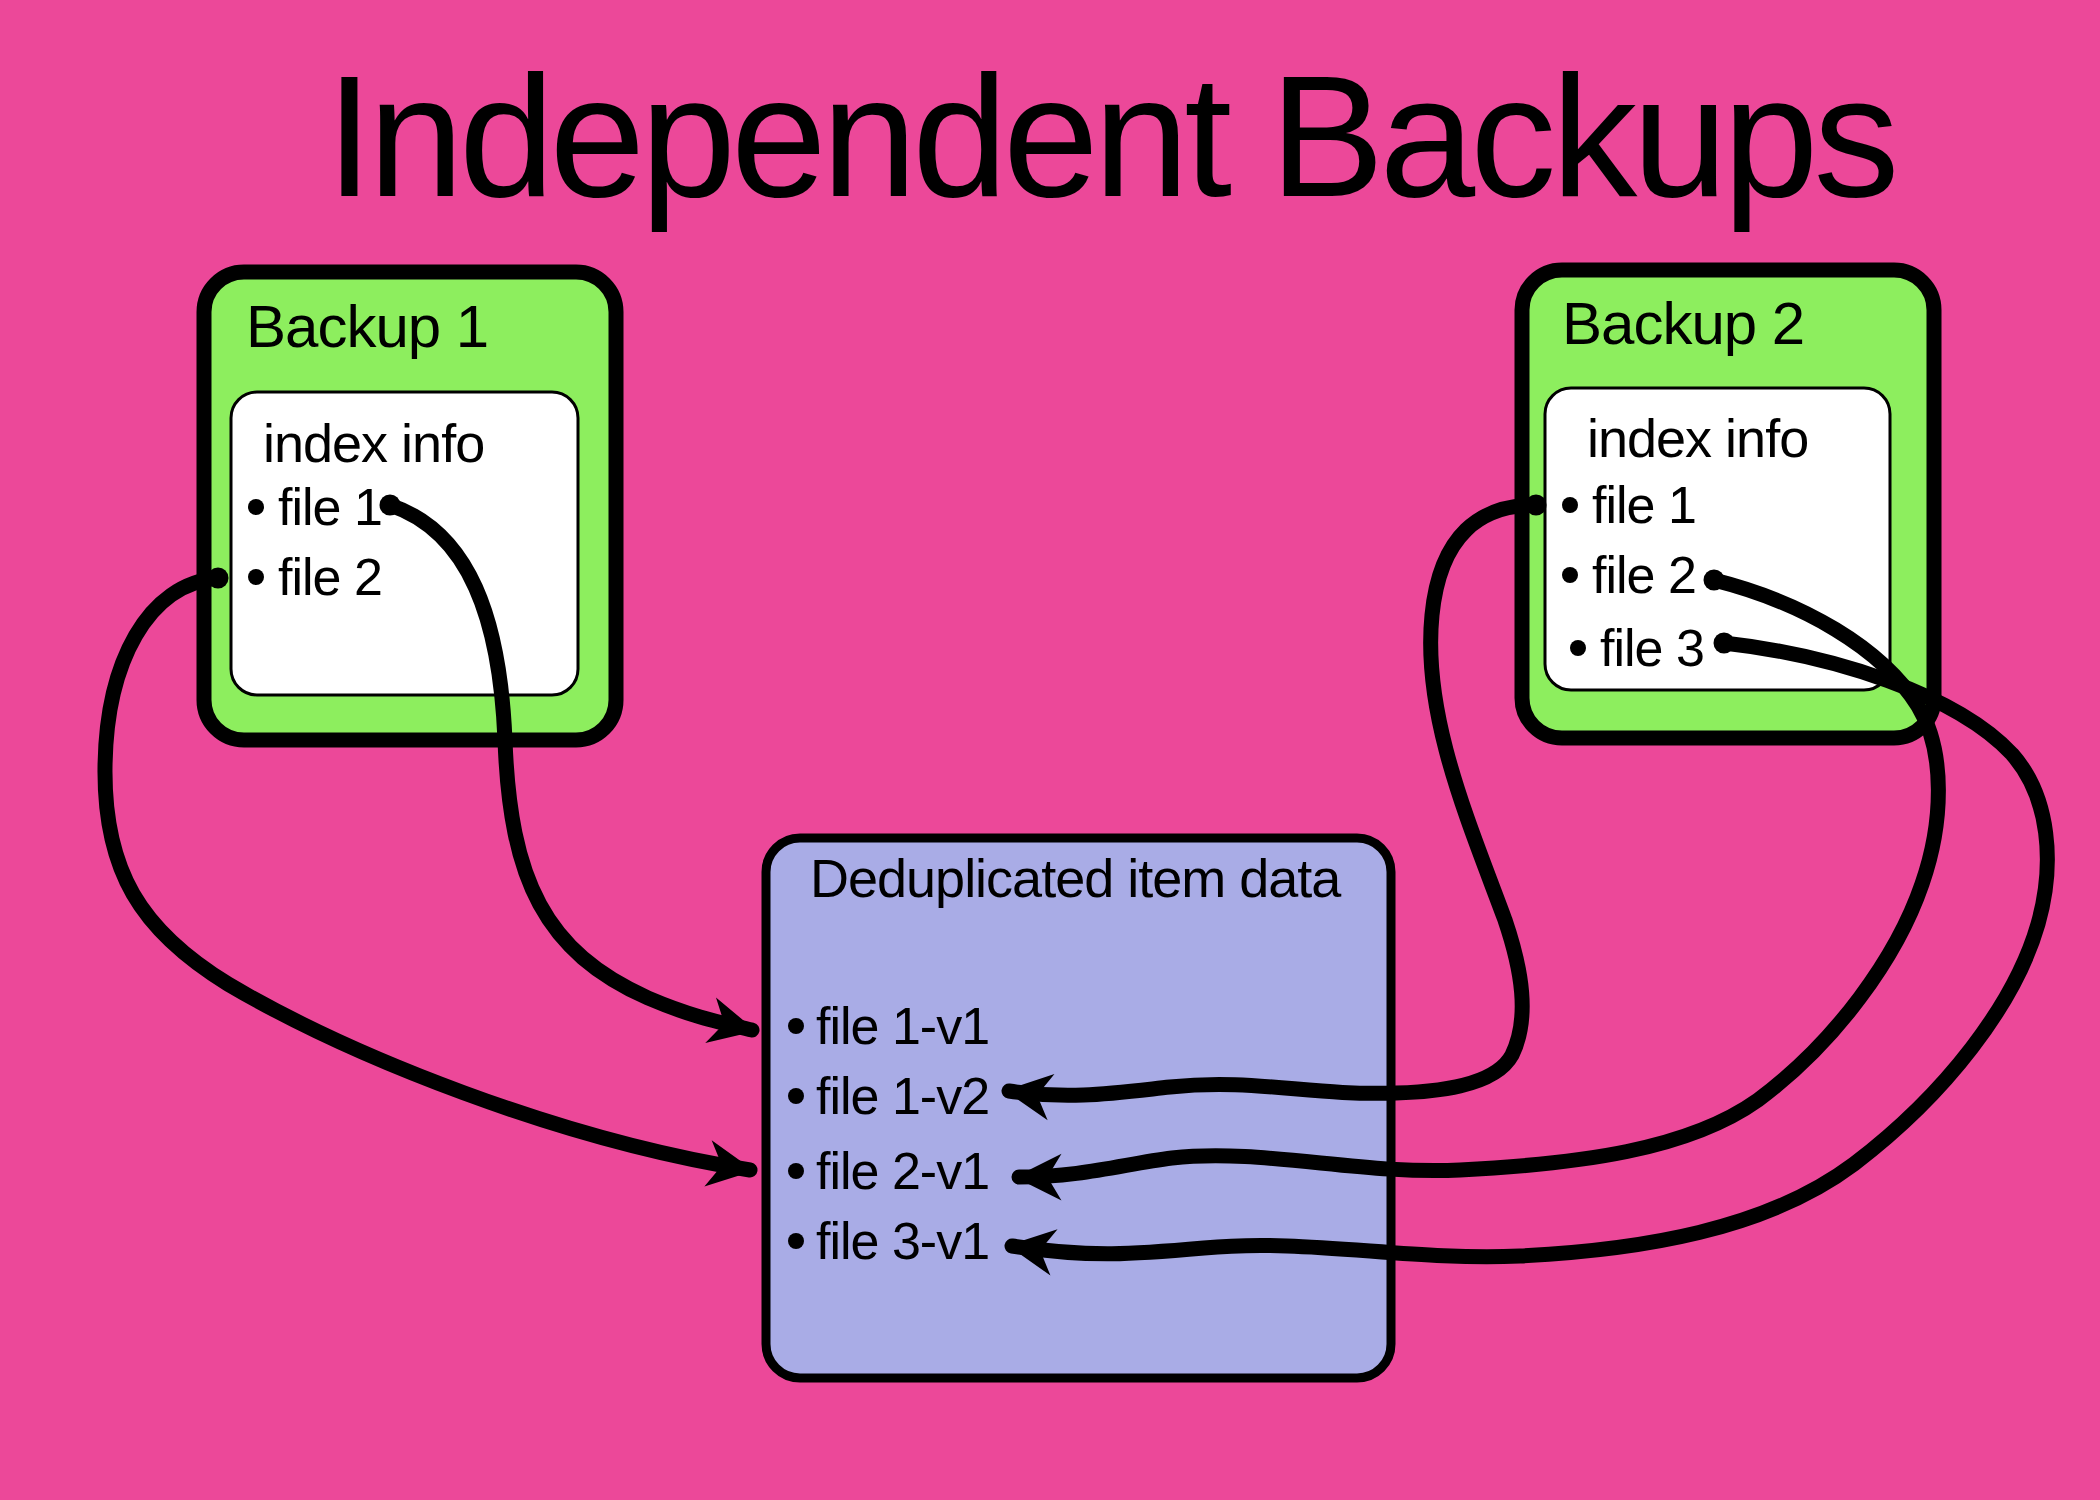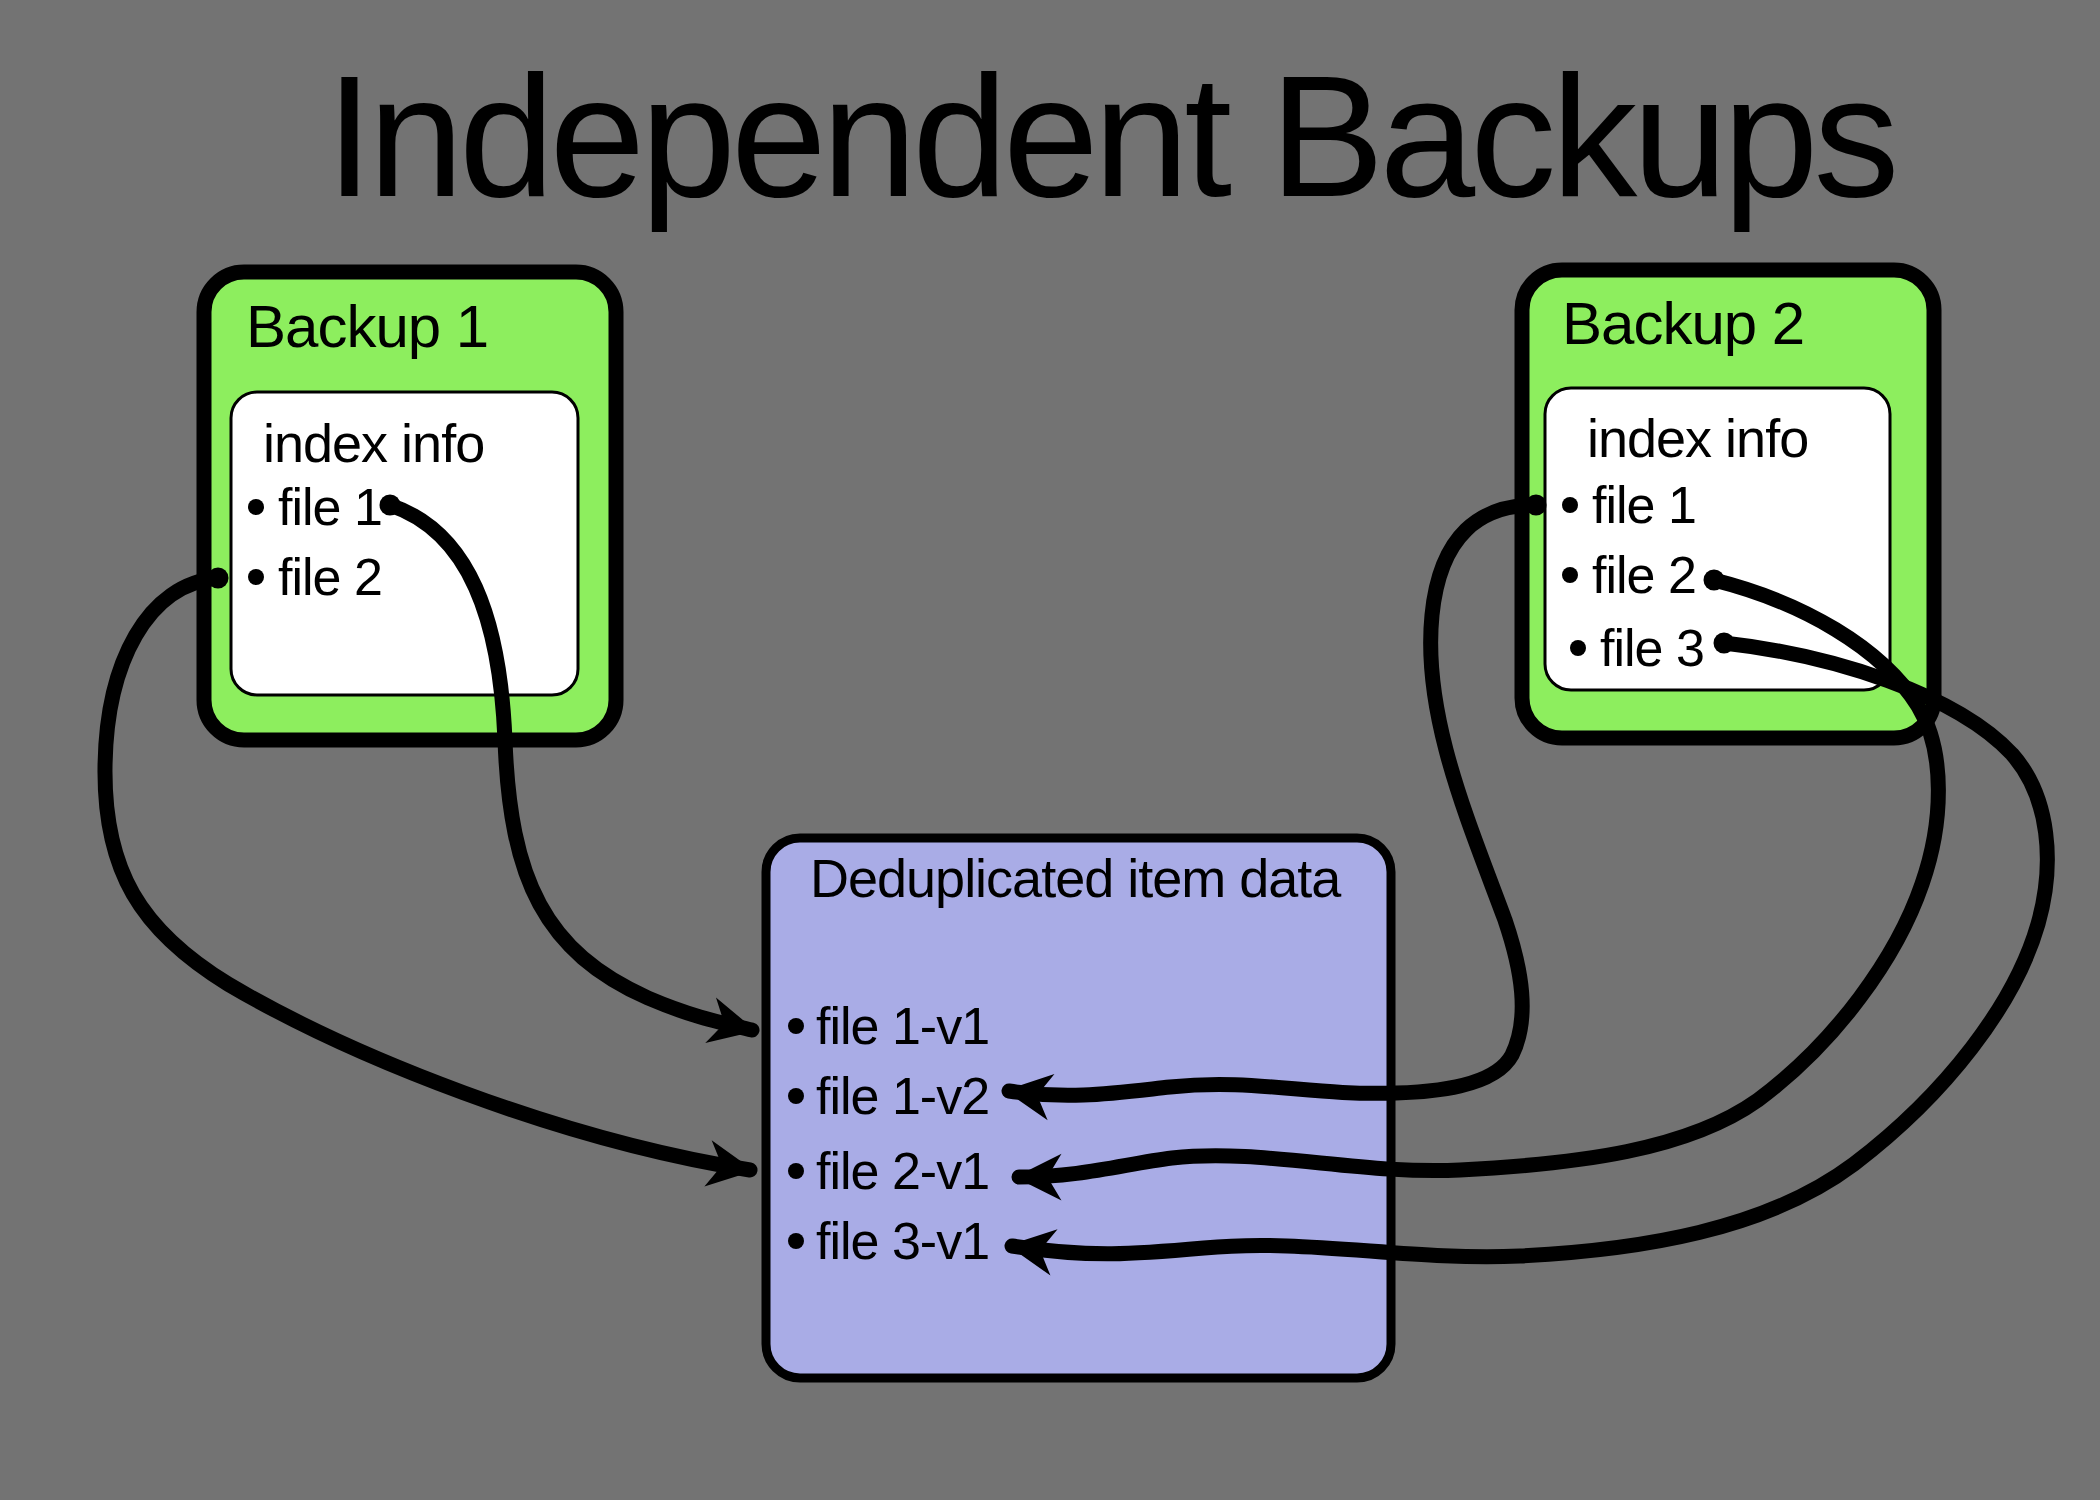--- a/index.html
+++ b/index.html
@@ -1,16 +1,16 @@
 <!DOCTYPE html>
 <html><head>
 <meta charset="utf-8">
 <style>
   html,body{margin:0;padding:0;background:#ffffff;}
-  .stage{position:relative;width:2100px;height:1500px;background:#737373;overflow:hidden;}
+  .stage{position:relative;width:2100px;height:1500px;background:#ec4899;overflow:hidden;}
   svg{display:block;}
   text{font-family:"Liberation Sans",sans-serif;fill:#000;}
   .title{font-size:172px;letter-spacing:-5px;text-anchor:middle;}
   .boxtitle{font-size:60px;letter-spacing:-1px;}
   .subhead{font-size:54px;letter-spacing:-1px;}
   .item{font-size:52px;letter-spacing:-1px;}
   .dtitle{font-size:54px;letter-spacing:-1px;}
   .outerbox{stroke:#000;stroke-width:15;}
   .innerbox{stroke:#000;stroke-width:3;}
   .dedupbox{stroke:#000;stroke-width:9;}

